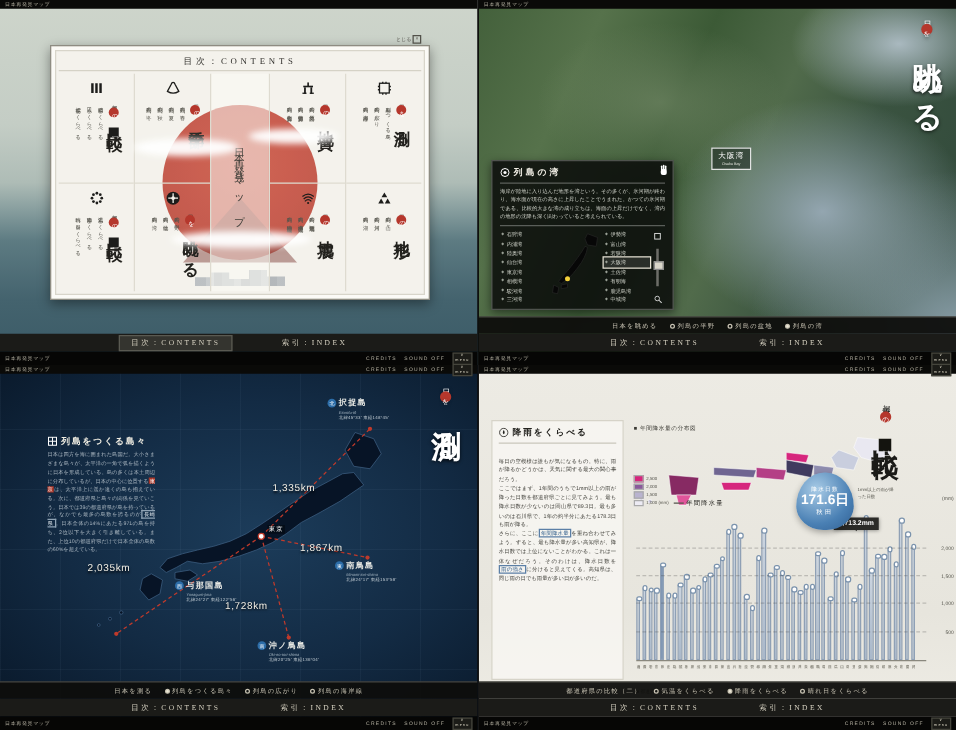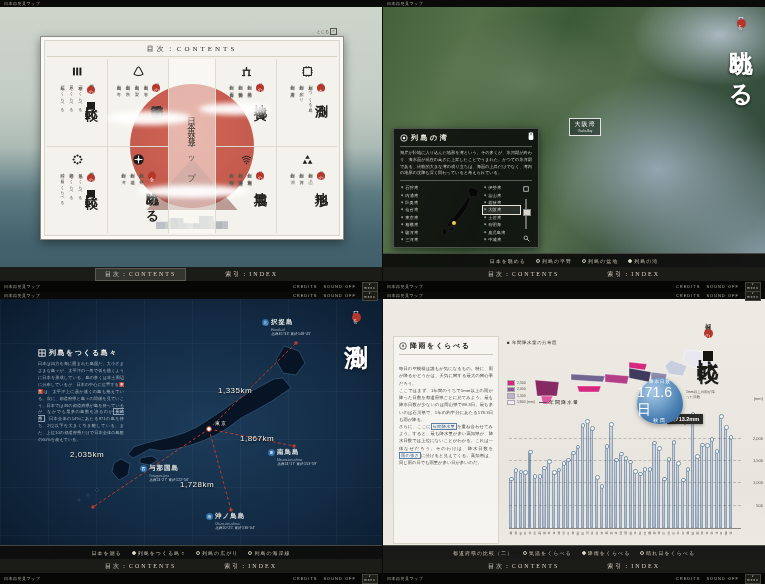--- a/index.html
+++ b/index.html
@@ -109,21 +109,21 @@
   .q4body{margin-top:3px;font-size:4.3px;line-height:1.68;color:#45443e;text-align:justify;white-space:pre-line;}
   .chipb{border:1px solid #5b7fa6;color:#2d5b8a;padding:0 1px;white-space:nowrap;}
   .q4maplab{position:absolute;left:124px;top:48px;font-size:4.5px;color:#3a3933;z-index:6;letter-spacing:.5px;}
   #q4map{position:absolute;left:118px;top:54px;width:215px;height:62px;z-index:5;}
   .q4leg{position:absolute;left:124px;top:88px;z-index:6;}
   .legrow{display:flex;align-items:center;gap:2px;margin-bottom:1px;}
   .legsw{width:6px;height:3.5px;border:0.5px solid #aaa;}
   .leglab{font-size:3.5px;color:#55544c;}
   .q4drop{position:absolute;left:254px;top:86px;width:46px;height:46px;background:radial-gradient(circle at 35% 30%,#a8cbe6,#4a80b4 62%,#2f5f93);border-radius:52% 52% 50% 50%/62% 62% 44% 44%;display:flex;flex-direction:column;align-items:center;justify-content:center;color:#fff;z-index:7;box-shadow:0 2px 5px rgba(0,0,0,.3);}
   .dlab{font-size:4.5px;letter-spacing:1px;}
-  .dval{font-size:14px;font-weight:normal;line-height:1.15;}
+  .dval{font-size:11px;font-weight:bold;line-height:1.15;}
   .dpref{font-size:5px;letter-spacing:2px;}
   .dnote{position:absolute;left:303px;top:98px;width:32px;font-size:3.5px;color:#55544c;line-height:1.5;z-index:6;}
   #q4chart{position:absolute;left:126px;top:118px;width:232px;height:118px;border-bottom:1px solid #8a887e;z-index:5;}
   .bars{position:absolute;inset:0;display:flex;align-items:flex-end;gap:1.7px;}
   .bar{width:3.1px;flex:none;background:linear-gradient(180deg,#ccd5e0,#a9b8ca);border:0.5px solid #8fa0b5;box-sizing:border-box;position:relative;}
   .bar.hl{background:#7d95b5;}
   .cap{position:absolute;top:-3px;left:50%;margin-left:-1.6px;width:2.6px;height:2.6px;border-radius:50%;background:#fff;border:.5px solid #7b93ad;}
   .gl{position:absolute;left:0;right:0;border-top:1px dashed rgba(60,60,60,.25);}
   .gll{position:absolute;right:-22px;top:-3px;font-size:4px;color:#55544c;}
   .unit{position:absolute;right:-22px;top:-14px;font-size:4px;color:#55544c;}

